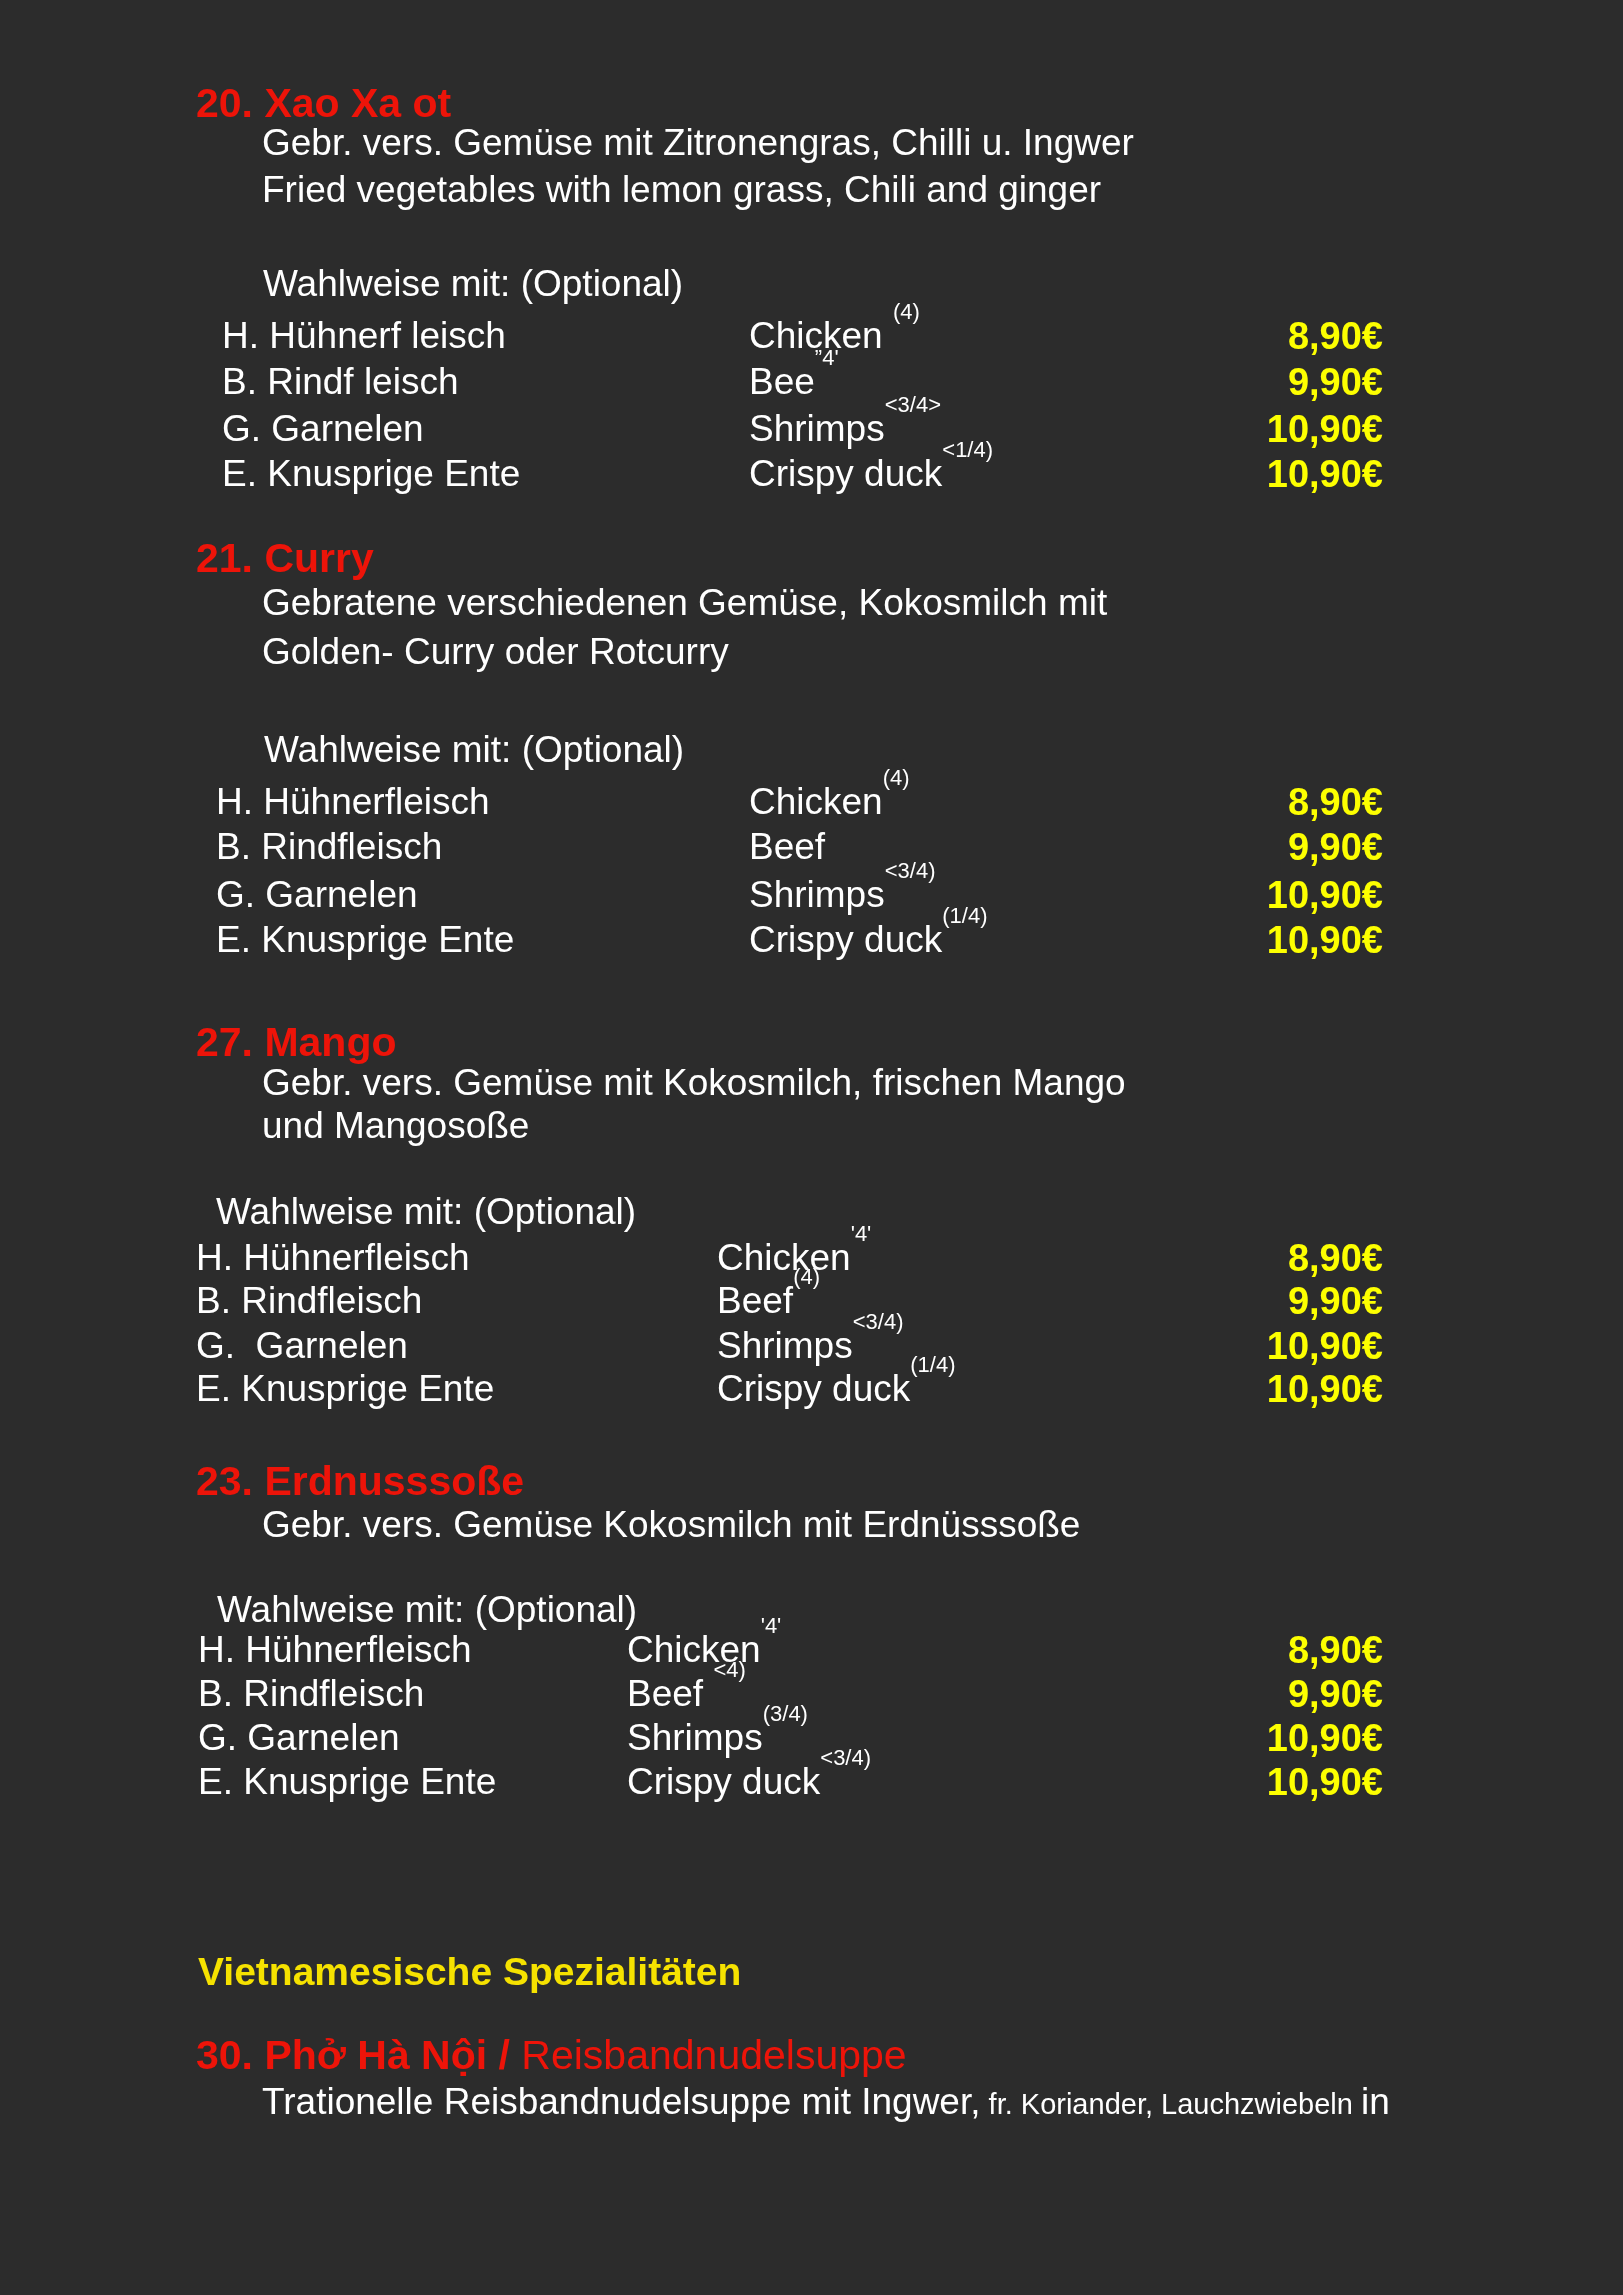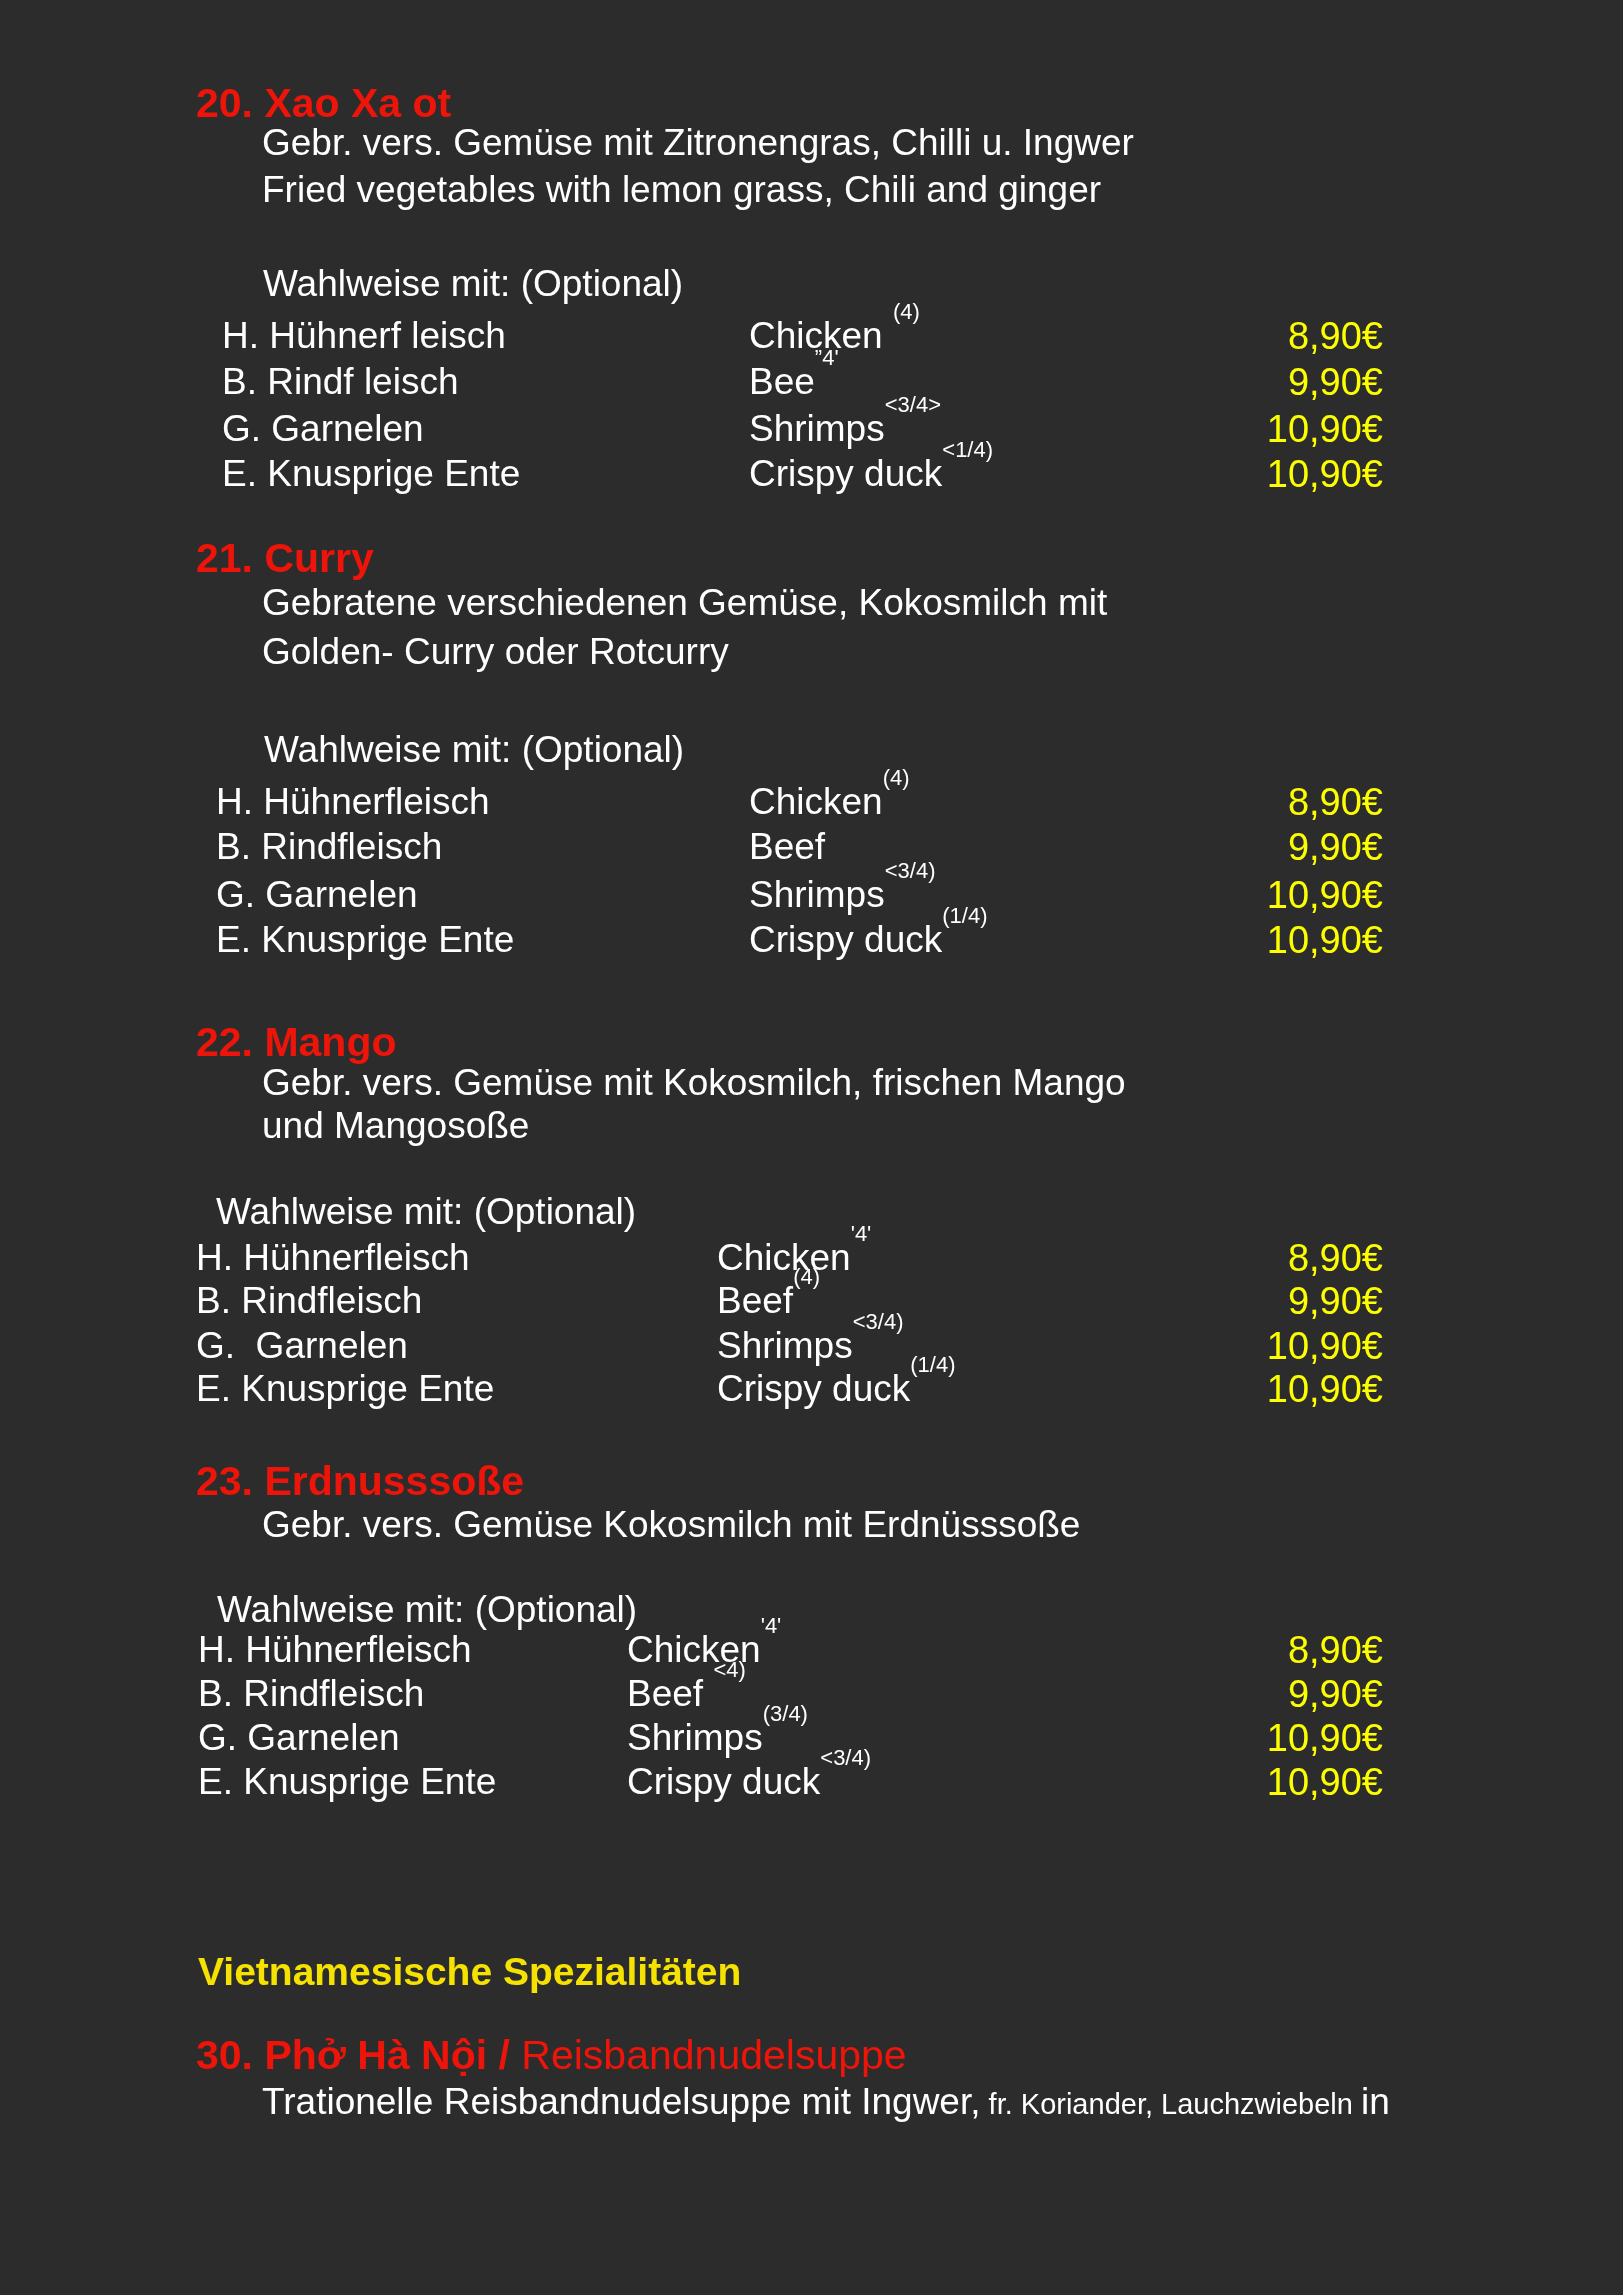--- a/index.html
+++ b/index.html
@@ -30,20 +30,21 @@
   }
   .row{position:absolute;left:0;right:0;height:46px;}
   .row .c1{position:absolute;font-size:37px;white-space:pre;}
   .row .c2{position:absolute;font-size:37px;white-space:pre;text-align:center;}
   .row .price{
     position:absolute;
     right:167px;
     font-size:38px;
     color:#fdff00;
     white-space:nowrap;
+    font-weight:bold;
   }
   sup{
     font-size:22px;
     position:relative;
     top:-15.7px;
     line-height:0;
     white-space:pre;
   }
   
   .s20 .c1{left:222px;} .s20 .c2{left:749px;}
@@ -124,21 +125,21 @@
       <span class="price">10,90€</span>
     </div>
     <div class="row" style="top:919px">
       <span class="c1">E. Knusprige Ente</span>
       <span class="c2"><span>Crispy duck</span><sup>(1/4)</sup></span>
       <span class="price">10,90€</span>
     </div>
   </div>
 
   <div class="s22">
-    <div class="abs sec-title" style="top:1019px">22. Mango</div>
+    <div class="abs sec-title" style="top:1019px">27. Mango</div>
     <div class="abs desc" style="top:1062px">Gebr. vers. Gemüse mit Kokosmilch, frischen Mango</div>
     <div class="abs desc" style="top:1105px">und Mangosoße</div>
     <div class="abs opt-head" style="top:1191px;left:216px">Wahlweise mit: (Optional)</div>
 
     <div class="row" style="top:1237px">
       <span class="c1">H. Hühnerfleisch</span>
       <span class="c2"><span>Chicken</span><sup>'4'</sup></span>
       <span class="price">8,90€</span>
     </div>
     <div class="row" style="top:1280px">

